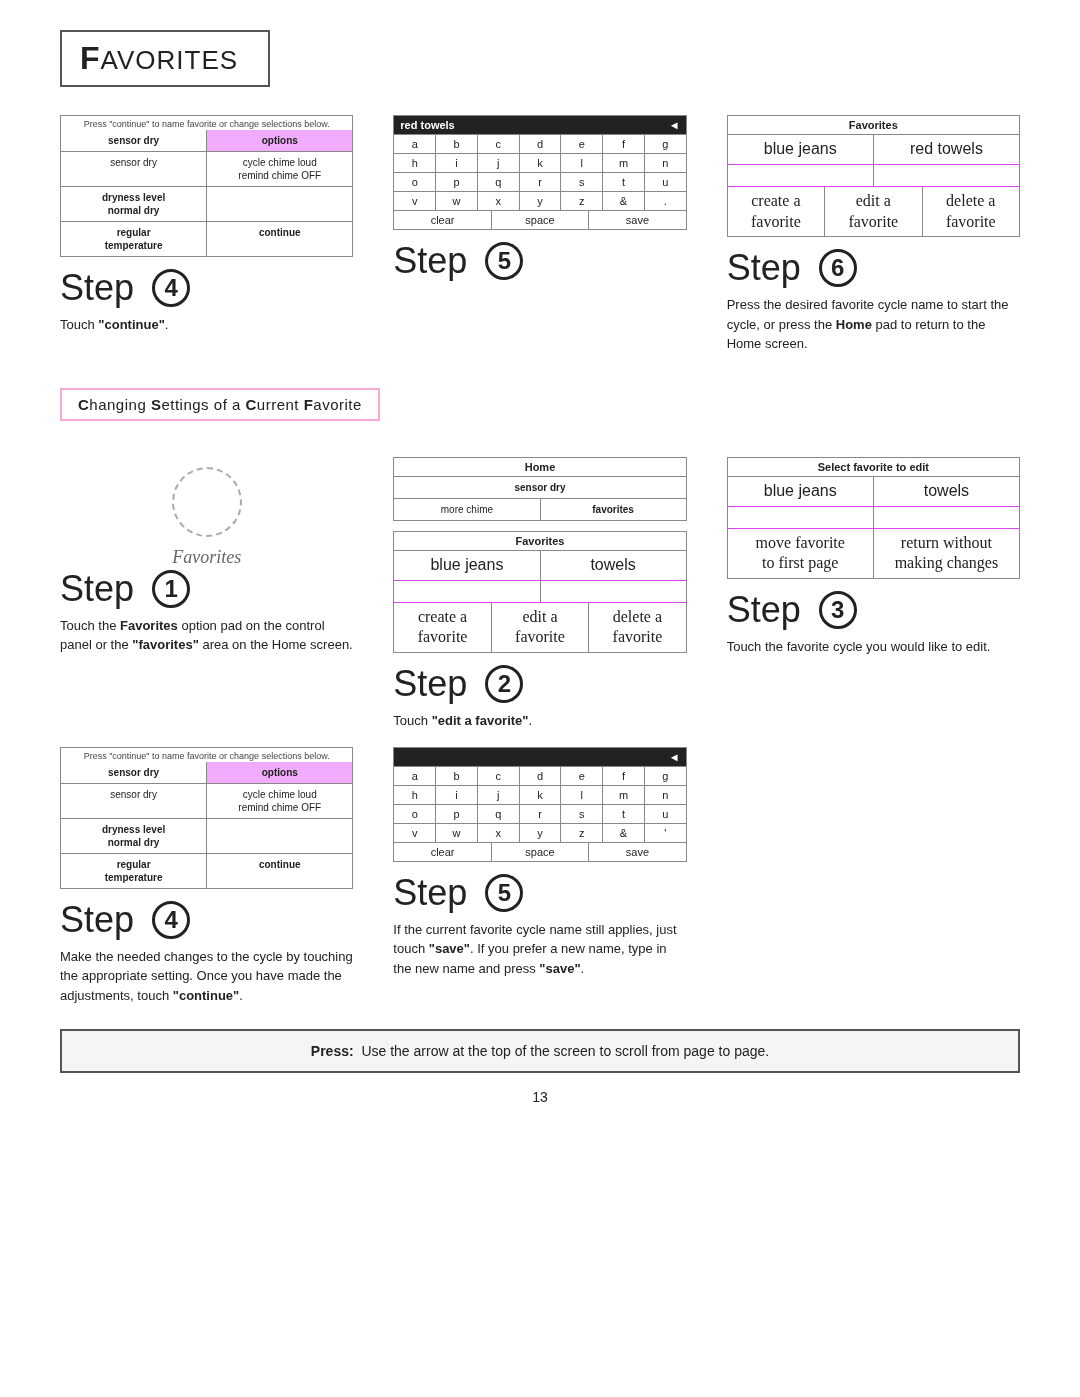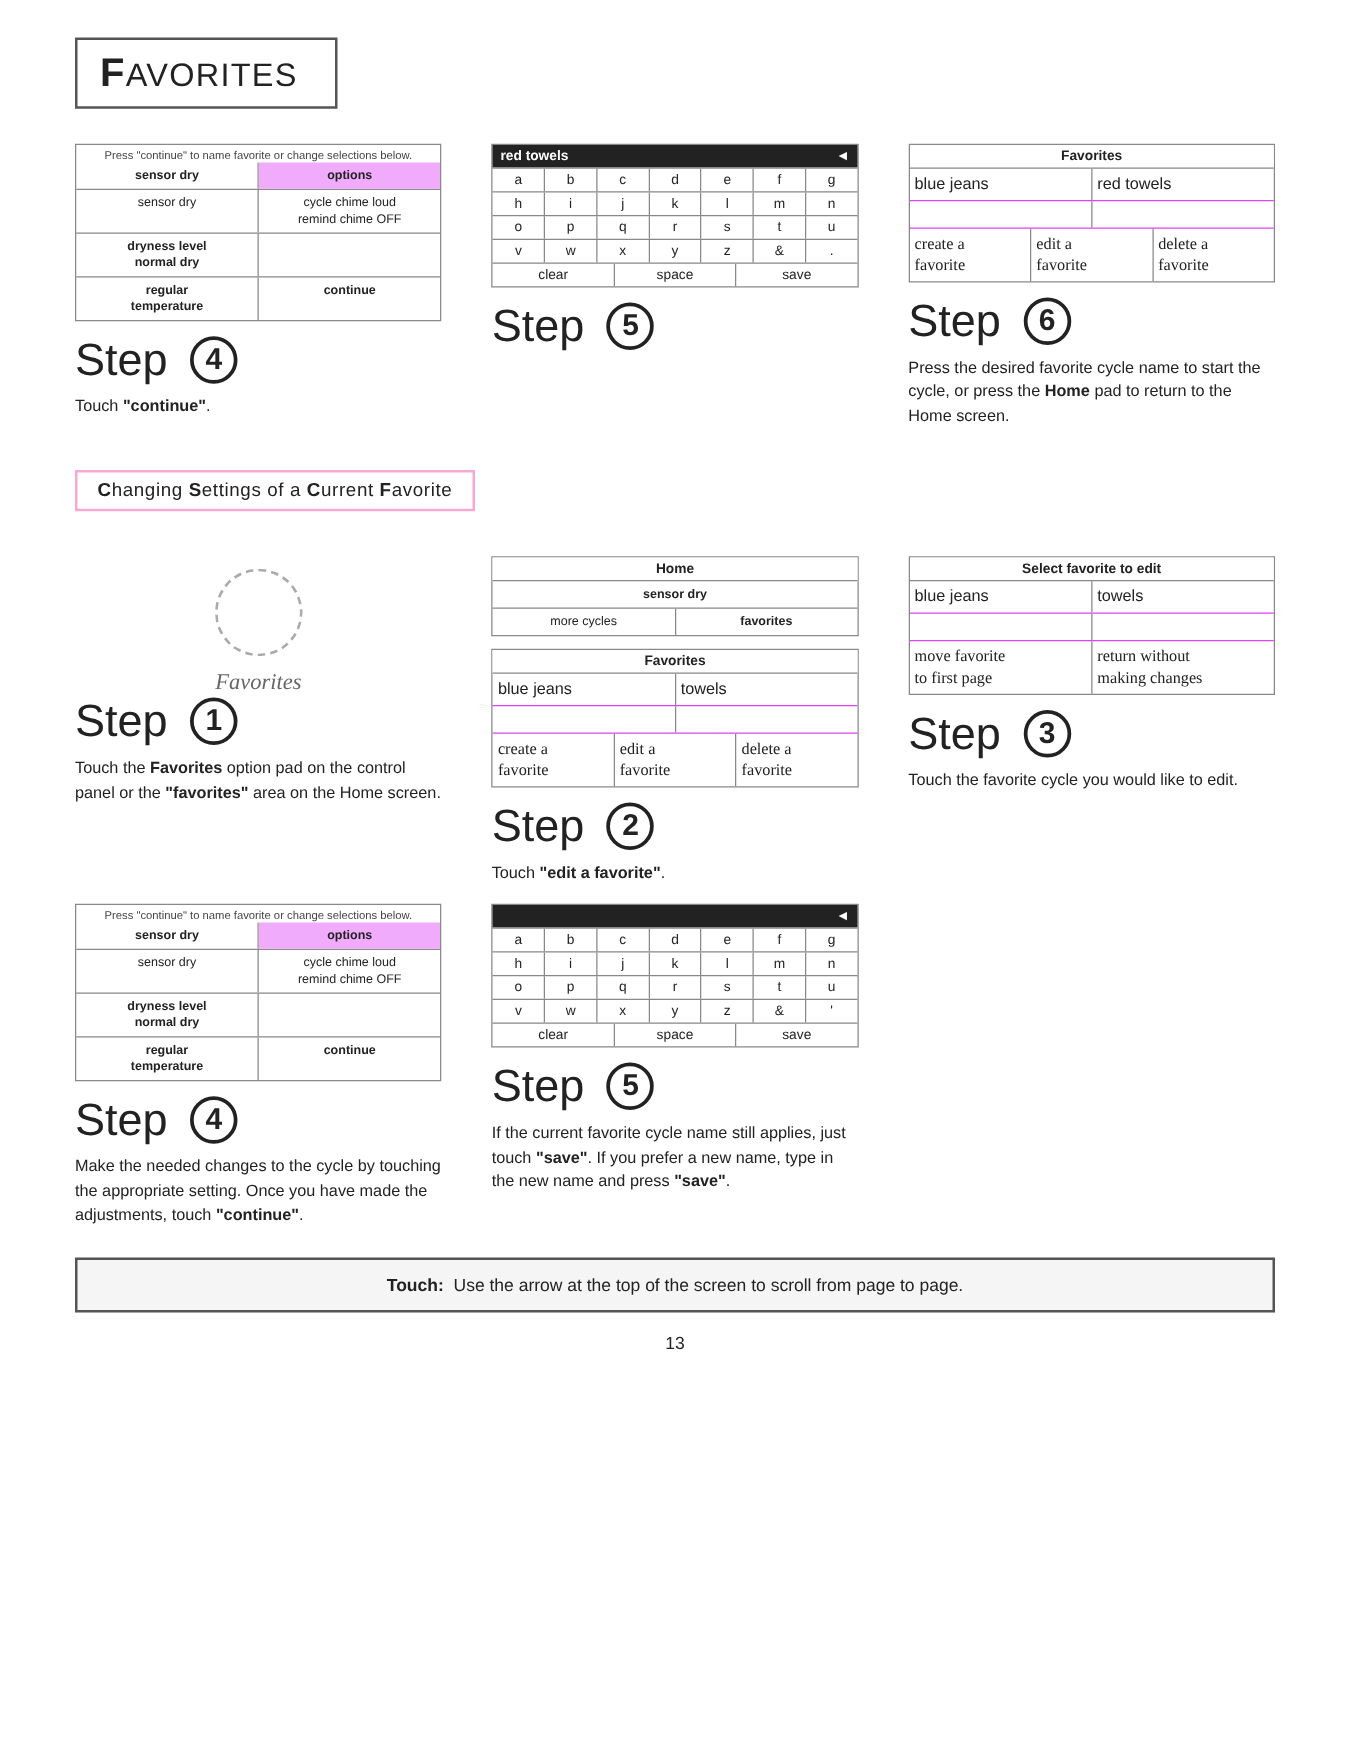--- a/index.html
+++ b/index.html
@@ -144,24 +144,24 @@
       font-size: 11px;
       font-weight: bold;
       border-bottom: 1px solid #888;
     }
     .fav-row {
       display: flex;
     }
     .fav-row + .fav-row { border-top: 1px solid #d946ef; font-family: Liberation Serif, serif; }
     .fav-cell {
       flex: 1;
-      text-align: left;
+      text-align: center;
       padding: 4px 4px;
       border-right: 1px solid #888;
-      font-size: 13px;
+      font-size: 16px;
       line-height: 1.3;
     }
     .fav-cell:last-child { border-right: none; }
     .fav-empty { height: 22px; }
 
     
     .step-heading {
       font-size: 36px;
       font-weight: bold;
       margin-bottom: 6px;
@@ -413,21 +413,21 @@
   </div>
 
   <div class="col">
 
     <div class="ui-panel">
       <div class="panel-header-light">Home</div>
       <div class="panel-row no-top">
         <div class="panel-cell bold">sensor dry</div>
       </div>
       <div class="panel-row">
-        <div class="panel-cell">more cycles</div>
+        <div class="panel-cell">more chime</div>
         <div class="panel-cell bold">favorites</div>
       </div>
     </div>
 
     <div class="fav-panel">
       <div class="fav-header">Favorites</div>
       <div class="fav-row">
         <div class="fav-cell">blue jeans</div>
         <div class="fav-cell">towels</div>
       </div>
@@ -580,20 +580,20 @@
     <div class="step-desc">
       If the current favorite cycle name still applies, just touch <b>"save"</b>. If you prefer a new name, type in the new name and press <b>"save"</b>.
     </div>
   </div>
 
   <div class="col"></div>
 </div>
 
 
 <div class="note-box">
-  <b>Touch:</b>&nbsp;
+  <b>Press:</b>&nbsp;
   Use the arrow at the top of the screen to scroll from page to page.
 </div>
 
 
 <div class="page-number">13</div>
 
 
 
 </body></html>

